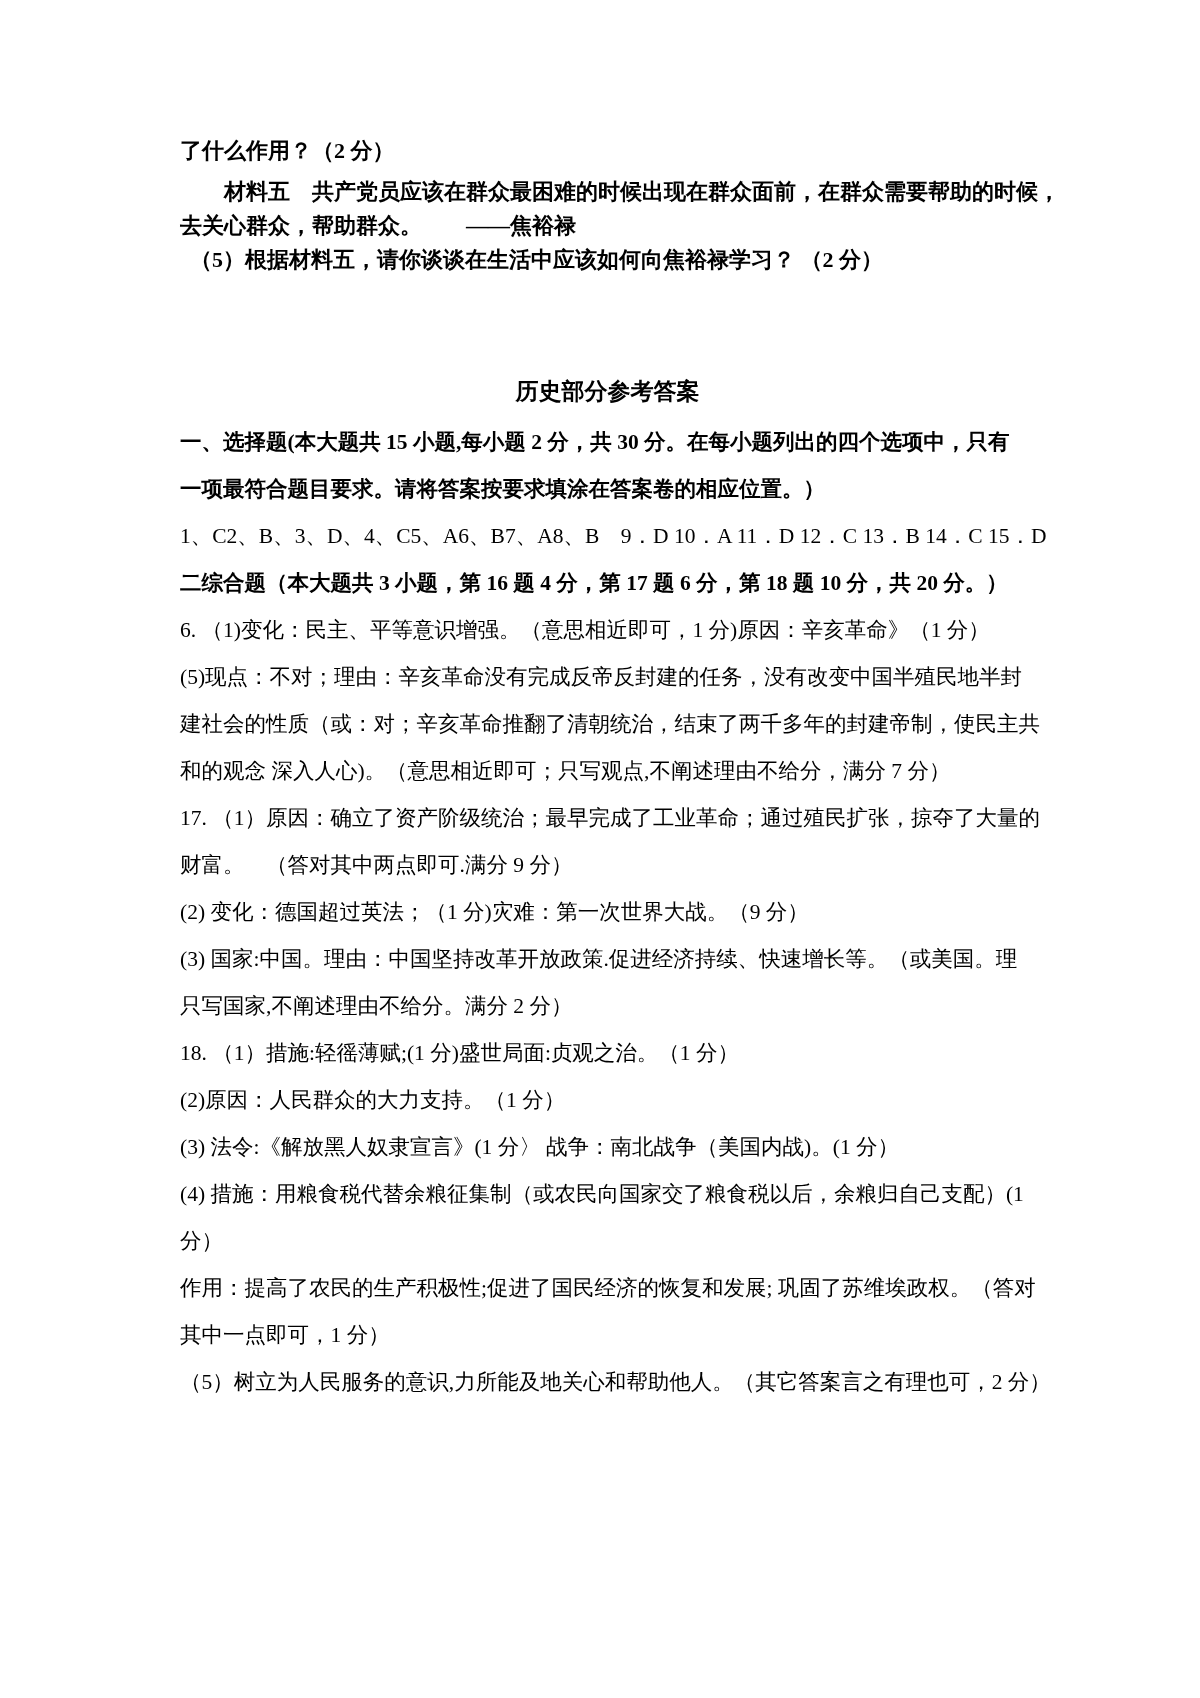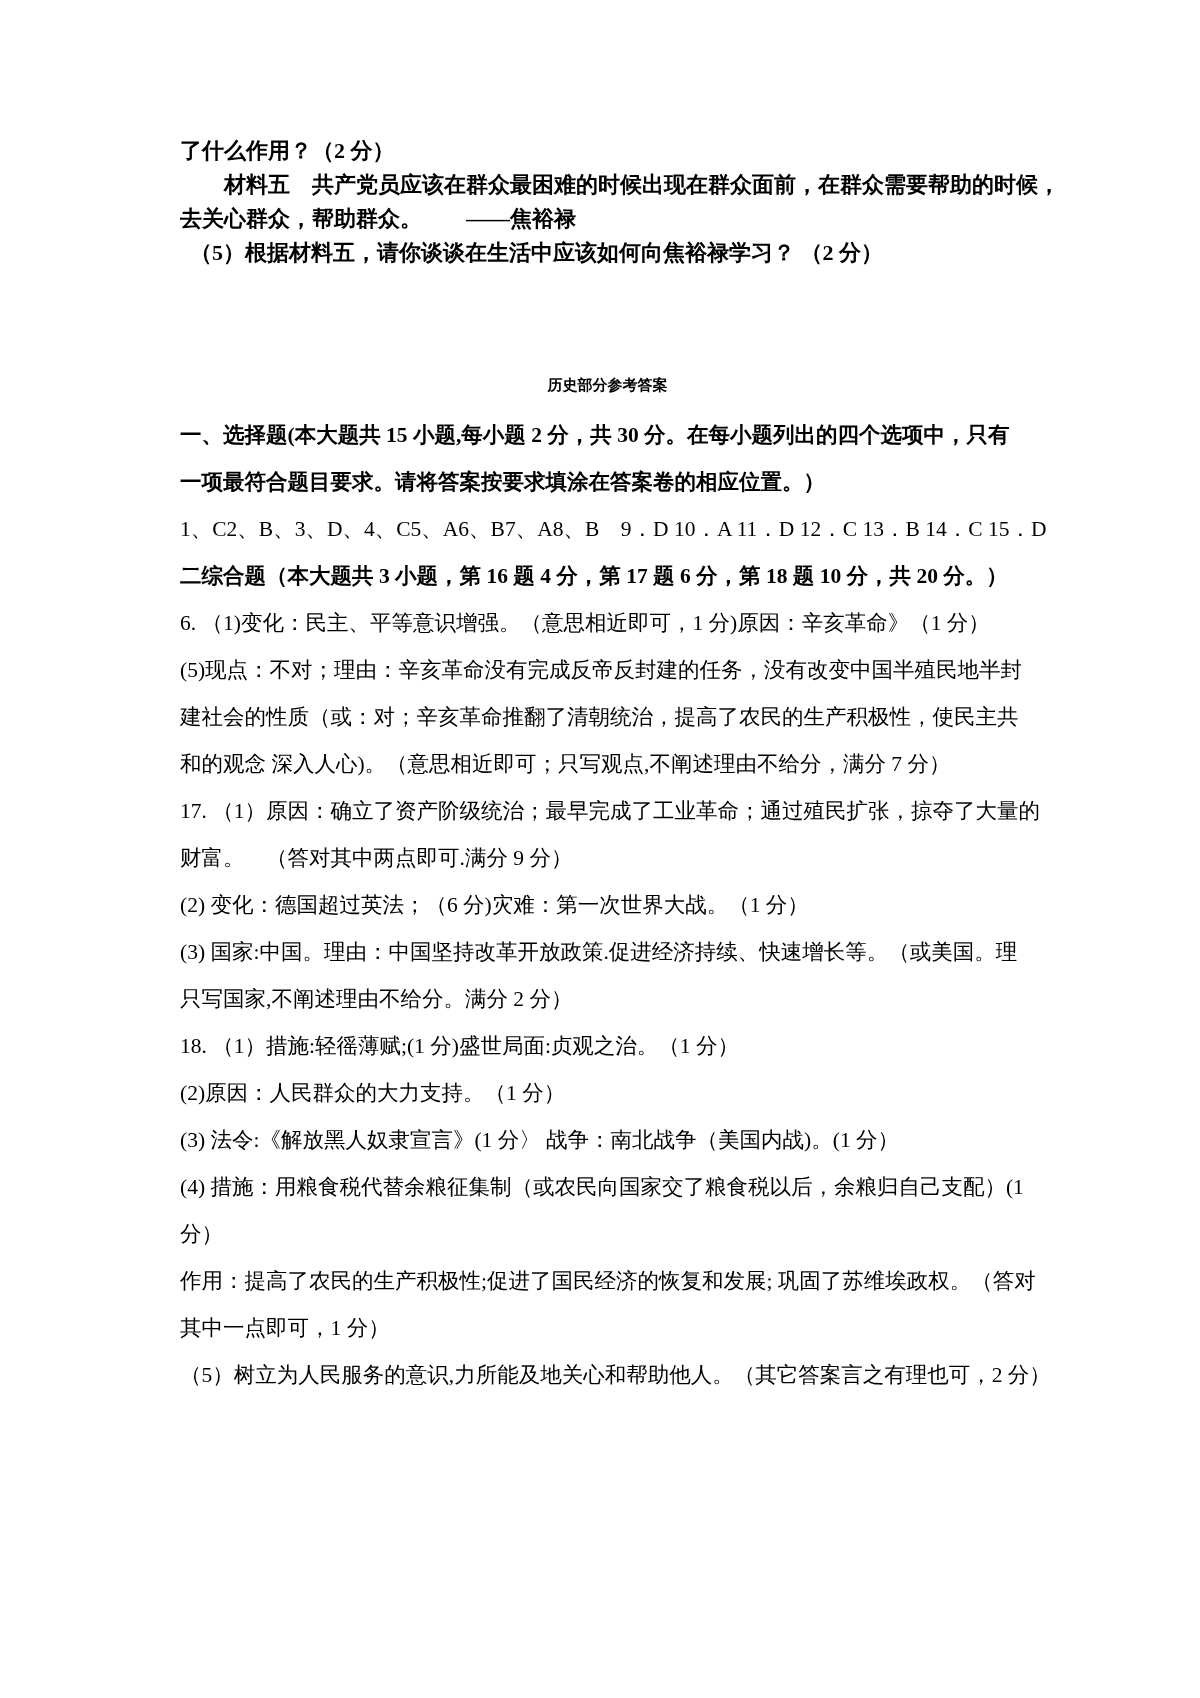--- a/index.html
+++ b/index.html
@@ -22,28 +22,28 @@
     background: #ffffff;
   }
   p { margin: 0; white-space: nowrap; }
 
   
   .q-block {
     font-size: 22px;
     line-height: 34px;
     font-weight: bold;
   }
-  .q-block .indent-2 { text-indent: 44px; }
+  .q-block .indent-2 { text-indent: 44px; margin-top: 7px; }
   .q-block .indent-s { text-indent: 10px; }
 
   
   .title {
     width: 855px;
     margin: 100px 0 0 0;
-    font-size: 15px;
+    font-size: 23px;
     line-height: 30px;
     font-weight: bold;
     text-align: center;
   }
 
   
   .a-block {
     margin-top: 12px;
     font-size: 21.5px;
     line-height: 47px;
@@ -66,25 +66,25 @@
   <h1 class="title">历史部分参考答案</h1>
 
   <section class="a-block">
     <p class="bold">一、选择题(本大题共 15 小题,每小题 2 分，共 30 分。在每小题列出的四个选项中，只有</p>
     <p class="bold">一项最符合题目要求。请将答案按要求填涂在答案卷的相应位置。）</p>
     <p>1、C2、B、3、D、4、C5、A6、B7、A8、B　9．D 10．A 11．D 12．C 13．B 14．C 15．D</p>
     <p class="bold">二综合题（本大题共 3 小题，第 16 题 4 分，第 17 题 6 分，第 18 题 10 分，共 20 分。）</p>
 
     <p>6. （1)变化：民主、平等意识增强。（意思相近即可，1 分)原因：辛亥革命》（1 分）</p>
     <p>(5)现点：不对；理由：辛亥革命没有完成反帝反封建的任务，没有改变中国半殖民地半封</p>
-    <p>建社会的性质（或：对；辛亥革命推翻了清朝统治，提高了农民的生产积极性，使民主共</p>
+    <p>建社会的性质（或：对；辛亥革命推翻了清朝统治，结束了两千多年的封建帝制，使民主共</p>
     <p>和的观念 深入人心)。（意思相近即可；只写观点,不阐述理由不给分，满分 7 分）</p>
     <p>17. （1）原因：确立了资产阶级统治；最早完成了工业革命；通过殖民扩张，掠夺了大量的</p>
     <p>财富。　（答对其中两点即可.满分 9 分）</p>
-    <p>(2) 变化：德国超过英法；（6 分)灾难：第一次世界大战。（1 分）</p>
+    <p>(2) 变化：德国超过英法；（1 分)灾难：第一次世界大战。（9 分）</p>
     <p>(3) 国家:中国。理由：中国坚持改革开放政策.促进经济持续、快速增长等。（或美国。理</p>
     <p>只写国家,不阐述理由不给分。满分 2 分）</p>
     <p>18. （1）措施:轻徭薄赋;(1 分)盛世局面:贞观之治。（1 分）</p>
     <p>(2)原因：人民群众的大力支持。（1 分）</p>
     <p>(3) 法令:《解放黑人奴隶宣言》(1 分〉 战争：南北战争（美国内战)。(1 分）</p>
     <p>(4) 措施：用粮食税代替余粮征集制（或农民向国家交了粮食税以后，余粮归自己支配）(1</p>
     <p>分）</p>
     <p>作用：提高了农民的生产积极性;促进了国民经济的恢复和发展; 巩固了苏维埃政权。（答对</p>
     <p>其中一点即可，1 分）</p>
     <p>（5）树立为人民服务的意识,力所能及地关心和帮助他人。（其它答案言之有理也可，2 分）</p>

